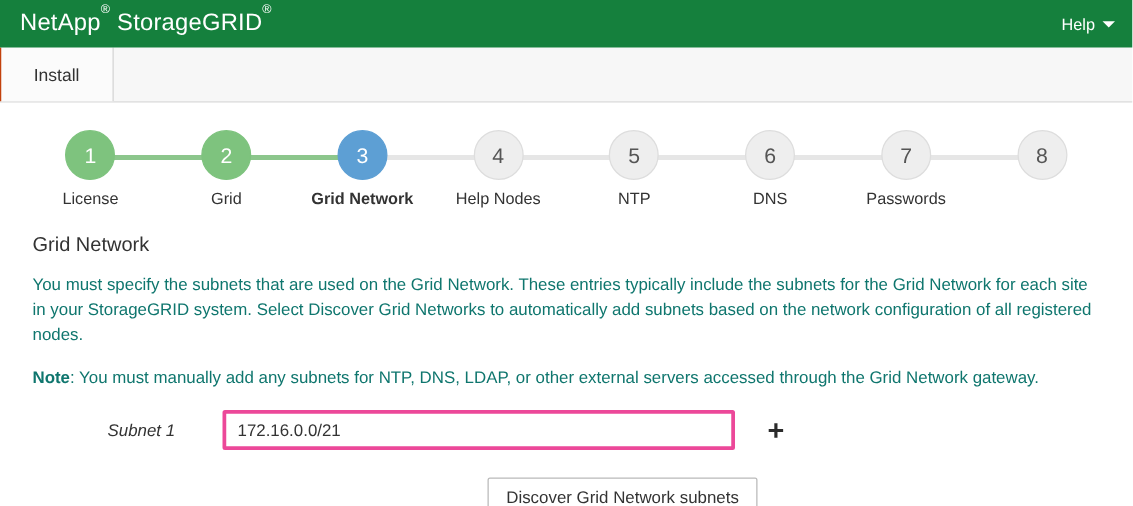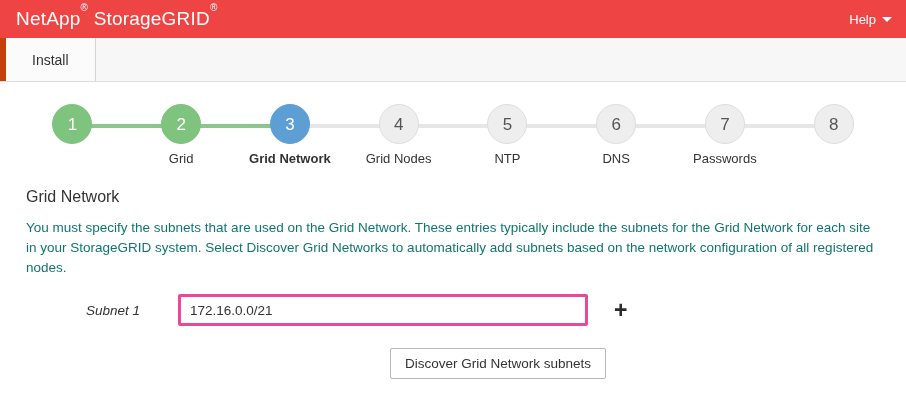--- a/index.html
+++ b/index.html
@@ -11,21 +11,21 @@
     height: 405px;
     background: #ffffff;
     font-family: "Liberation Sans", sans-serif;
     color: #333333;
     overflow: hidden;
   }
 
   
   .banner {
     height: 38px;
-    background: #ef4444;
+    background: #15803d;
     display: flex;
     align-items: center;
     justify-content: space-between;
     padding: 0 14px 0 16px;
     box-sizing: border-box;
     position: relative;
   }
   .banner-title {
     color: #ffffff;
     font-size: 19px;
@@ -64,21 +64,21 @@
     align-items: stretch;
     box-sizing: border-box;
   }
   .tab {
     display: flex;
     align-items: center;
     padding: 0 26px;
     font-size: 14px;
     color: #333333;
     background: #fbfbfb;
-    border-left: 6px solid #c2410c;
+    border-left: 1px solid #c2410c;
     border-right: 1px solid #d4d4d4;
     box-sizing: border-box;
     cursor: pointer;
   }
   .tabstrip-filler { flex: 1; }
 
   
   .wizard {
     padding: 22px 0 0 0;
     position: relative;
@@ -228,35 +228,36 @@
 <div class="tabstrip">
   <div class="tab">Install</div>
   <div class="tabstrip-filler"></div>
 </div>
 
 <div class="wizard">
   <ul class="steps">
     <li class="step done">
 
       <div class="circle">1</div>
+      <div class="step-label">License</div>
     </li>
     <li class="step done">
       <span class="line"></span>
       <div class="circle">2</div>
       <div class="step-label">Grid</div>
     </li>
     <li class="step current">
       <span class="line"></span>
       <div class="circle">3</div>
       <div class="step-label">Grid Network</div>
     </li>
     <li class="step">
       <span class="line"></span>
       <div class="circle">4</div>
-      <div class="step-label">Grid Nodes</div>
+      <div class="step-label">Help Nodes</div>
     </li>
     <li class="step">
       <span class="line"></span>
       <div class="circle">5</div>
       <div class="step-label">NTP</div>
     </li>
     <li class="step">
       <span class="line"></span>
       <div class="circle">6</div>
       <div class="step-label">DNS</div>
@@ -271,20 +272,21 @@
       <div class="circle">8</div>
     </li>
   </ul>
 </div>
 
 <div class="content">
   <h2 class="section-title">Grid Network</h2>
 
   <p class="para">You must specify the subnets that are used on the Grid Network. These entries typically include the subnets for the Grid Network for each site in your StorageGRID system. Select Discover Grid Networks to automatically add subnets based on the network configuration of all registered nodes.</p>
 
+  <p class="para"><span class="note-label">Note</span><span>: You must manually add any subnets for NTP, DNS, LDAP, or other external servers accessed through the Grid Network gateway.</span></p>
 
   <div class="form-row">
     <div class="field-label">Subnet 1</div>
     <input class="text-input" type="text" value="172.16.0.0/21" style="">
     <button class="add-btn">+</button>
   </div>
 
   <div class="btn-row">
     <button class="btn">Discover Grid Network subnets</button>
   </div>

